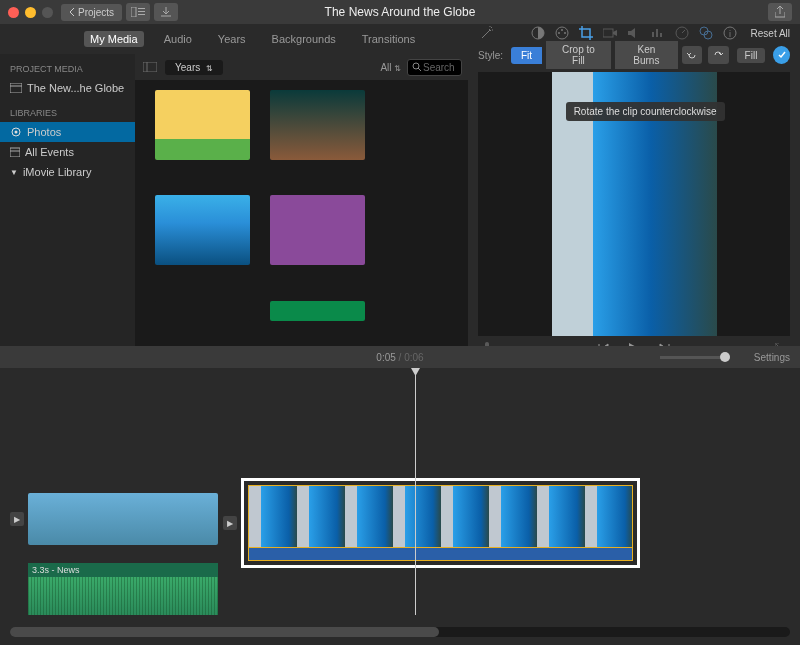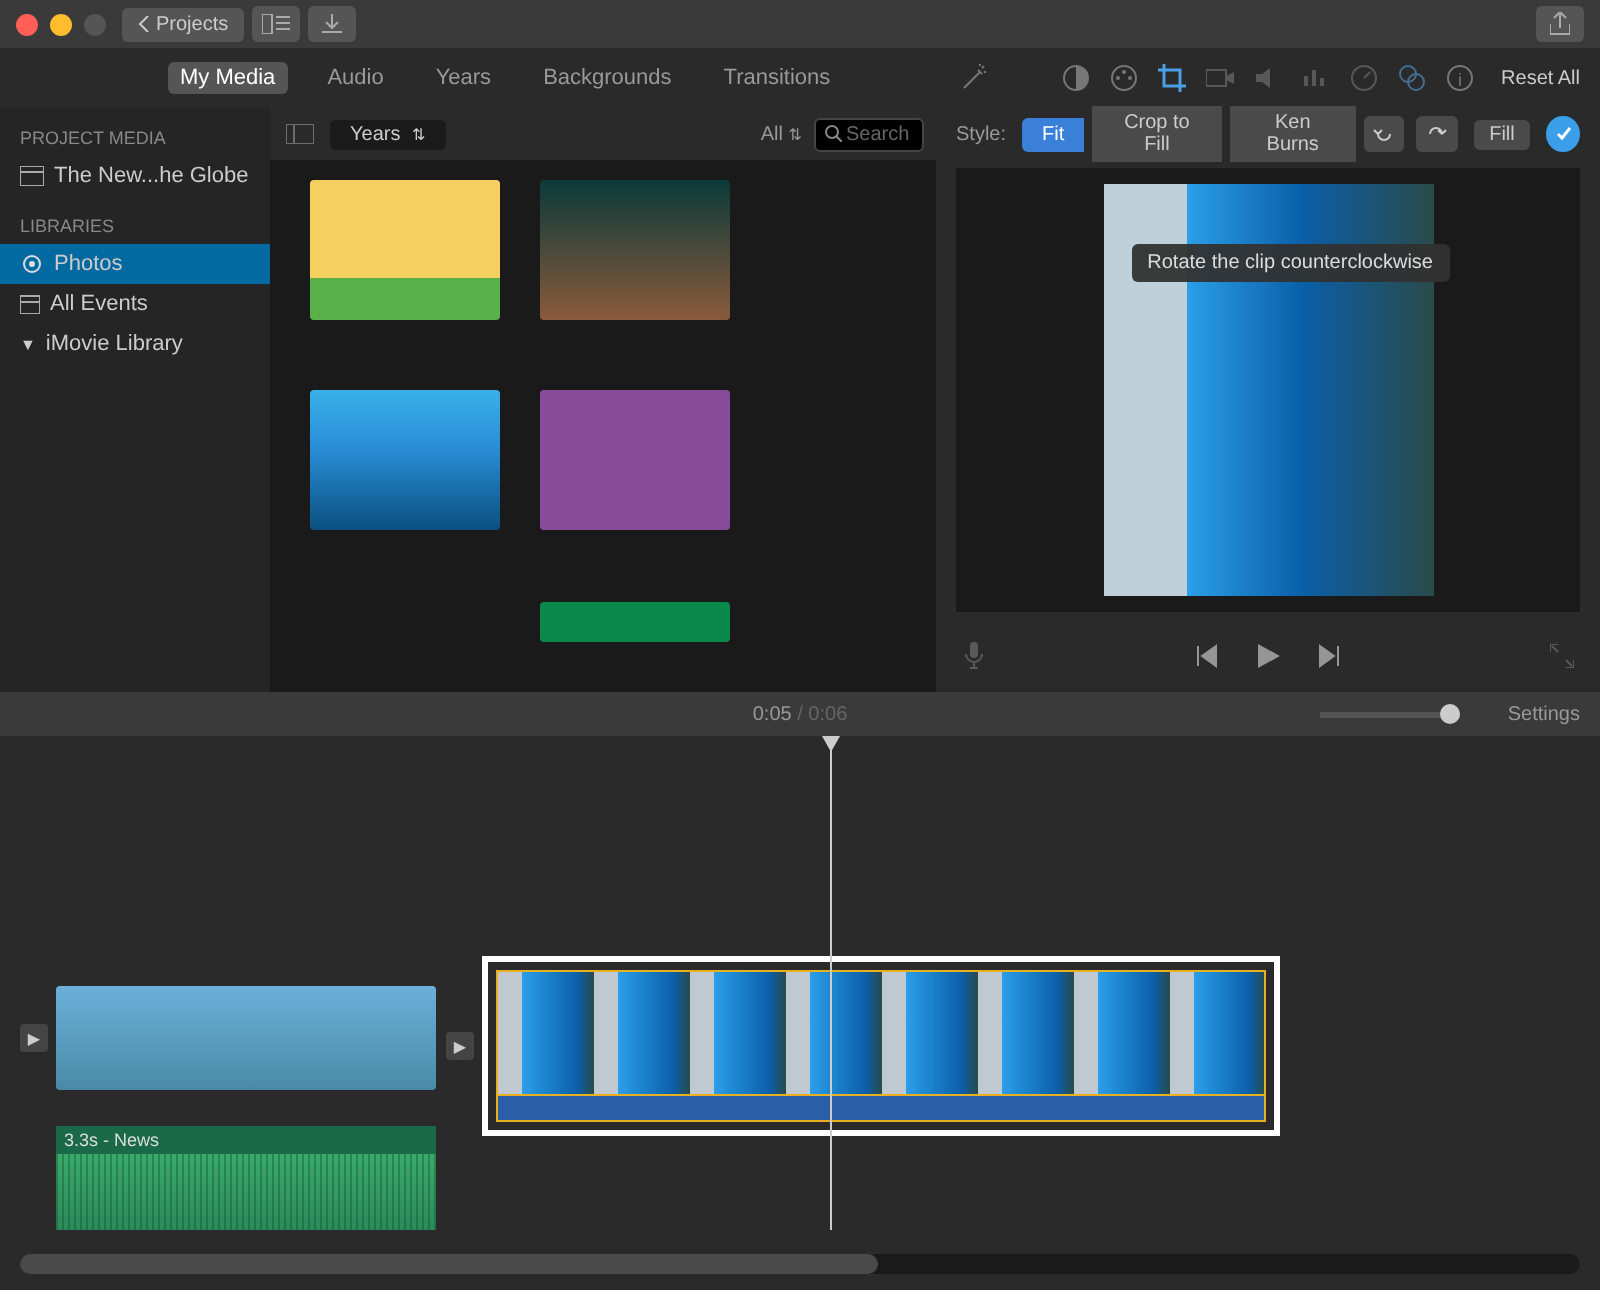--- a/index.html
+++ b/index.html
@@ -44,21 +44,21 @@
 .style-row{height:26px;display:flex;align-items:center;padding:0 10px;gap:4px;}
 .style-lbl{font-size:10px;color:#999;margin-right:4px;}
 .seg-btn{background:#4a4a4a;border:none;color:#ccc;padding:3px 10px;font-size:10px;cursor:pointer;}
 .seg-btn.active{background:#3a7fd8;color:#fff;}
 .seg-btn:first-of-type{border-radius:3px 0 0 3px;}
 .seg-btn:last-of-type{border-radius:0 3px 3px 0;}
 .rot-btn{width:22px;height:18px;background:#4a4a4a;border:none;cursor:pointer;margin-left:auto;border-radius:3px;display:flex;align-items:center;justify-content:center;}
 .reset-sm{background:#4a4a4a;border:none;color:#ccc;padding:2px 8px;font-size:10px;border-radius:3px;cursor:pointer;margin:0 4px;}
 .check-circle{width:18px;height:18px;background:#3a9fe8;border-radius:50%;display:flex;align-items:center;justify-content:center;}
 .viewer{flex:1;display:flex;align-items:center;justify-content:center;position:relative;background:#1a1a1a;margin:4px 10px;}
-.preview-img{width:165px;height:206px;background:linear-gradient(90deg,#c0d0d8 0%,#c0d0d8 25%,#2a9fe8 25%,#0a5fa8 60%,#2a4a4a 100%);position:relative;text-align:right;}
+.preview-img{width:165px;height:264px;background:linear-gradient(90deg,#c0d0d8 0%,#c0d0d8 25%,#2a9fe8 25%,#0a5fa8 60%,#2a4a4a 100%);position:relative;text-align:right;}
 .tooltip{position:absolute;top:30px;right:-8px;background:rgba(50,50,50,0.95);color:#ddd;padding:4px 8px;font-size:10px;border-radius:3px;}
 .playbar{height:36px;display:flex;align-items:center;padding:0 10px;}
 .mic-icon{opacity:0.5;}
 .play-ctrl{display:flex;gap:12px;align-items:center;margin:0 auto;}
 .expand-icon{opacity:0.5;}
 .timeline-hdr{height:22px;background:#3a3a3a;display:flex;align-items:center;justify-content:center;position:relative;font-size:10px;color:#999;}
 .zoom-slider{position:absolute;right:70px;width:70px;height:3px;background:#555;}
 .zoom-handle{position:absolute;right:0;top:-4px;width:10px;height:10px;background:#ccc;border-radius:50%;}
 .settings-link{position:absolute;right:10px;font-size:10px;color:#999;cursor:pointer;}
 .timeline{flex:1;background:#2a2a2a;padding:10px;position:relative;height:275px;}
@@ -103,20 +103,21 @@
         <rect x="7" y="1" width="7" height="1" fill="#aaa"></rect>
         <rect x="7" y="4" width="7" height="1" fill="#aaa"></rect>
         <rect x="7" y="7" width="7" height="1" fill="#aaa"></rect>
       </svg>
   </button>
   <button class="tb-smallbtn">
     <svg width="10" height="10">
         <path d="M5 0v7M2 4l3 3 3-3M0 9h10" stroke="#aaa" fill="none"></path>
       </svg>
   </button>
+  <div class="title-center">The News Around the Globe</div>
   <button class="share-btn">
     <svg width="10" height="12">
         <path d="M5 8V1M2 3l3-3 3 3M0 6v5h10V6" stroke="#aaa" fill="none"></path>
       </svg>
   </button>
 </div>
 
 <div class="upper">
   <div class="left">
     <div class="tabs-row">

